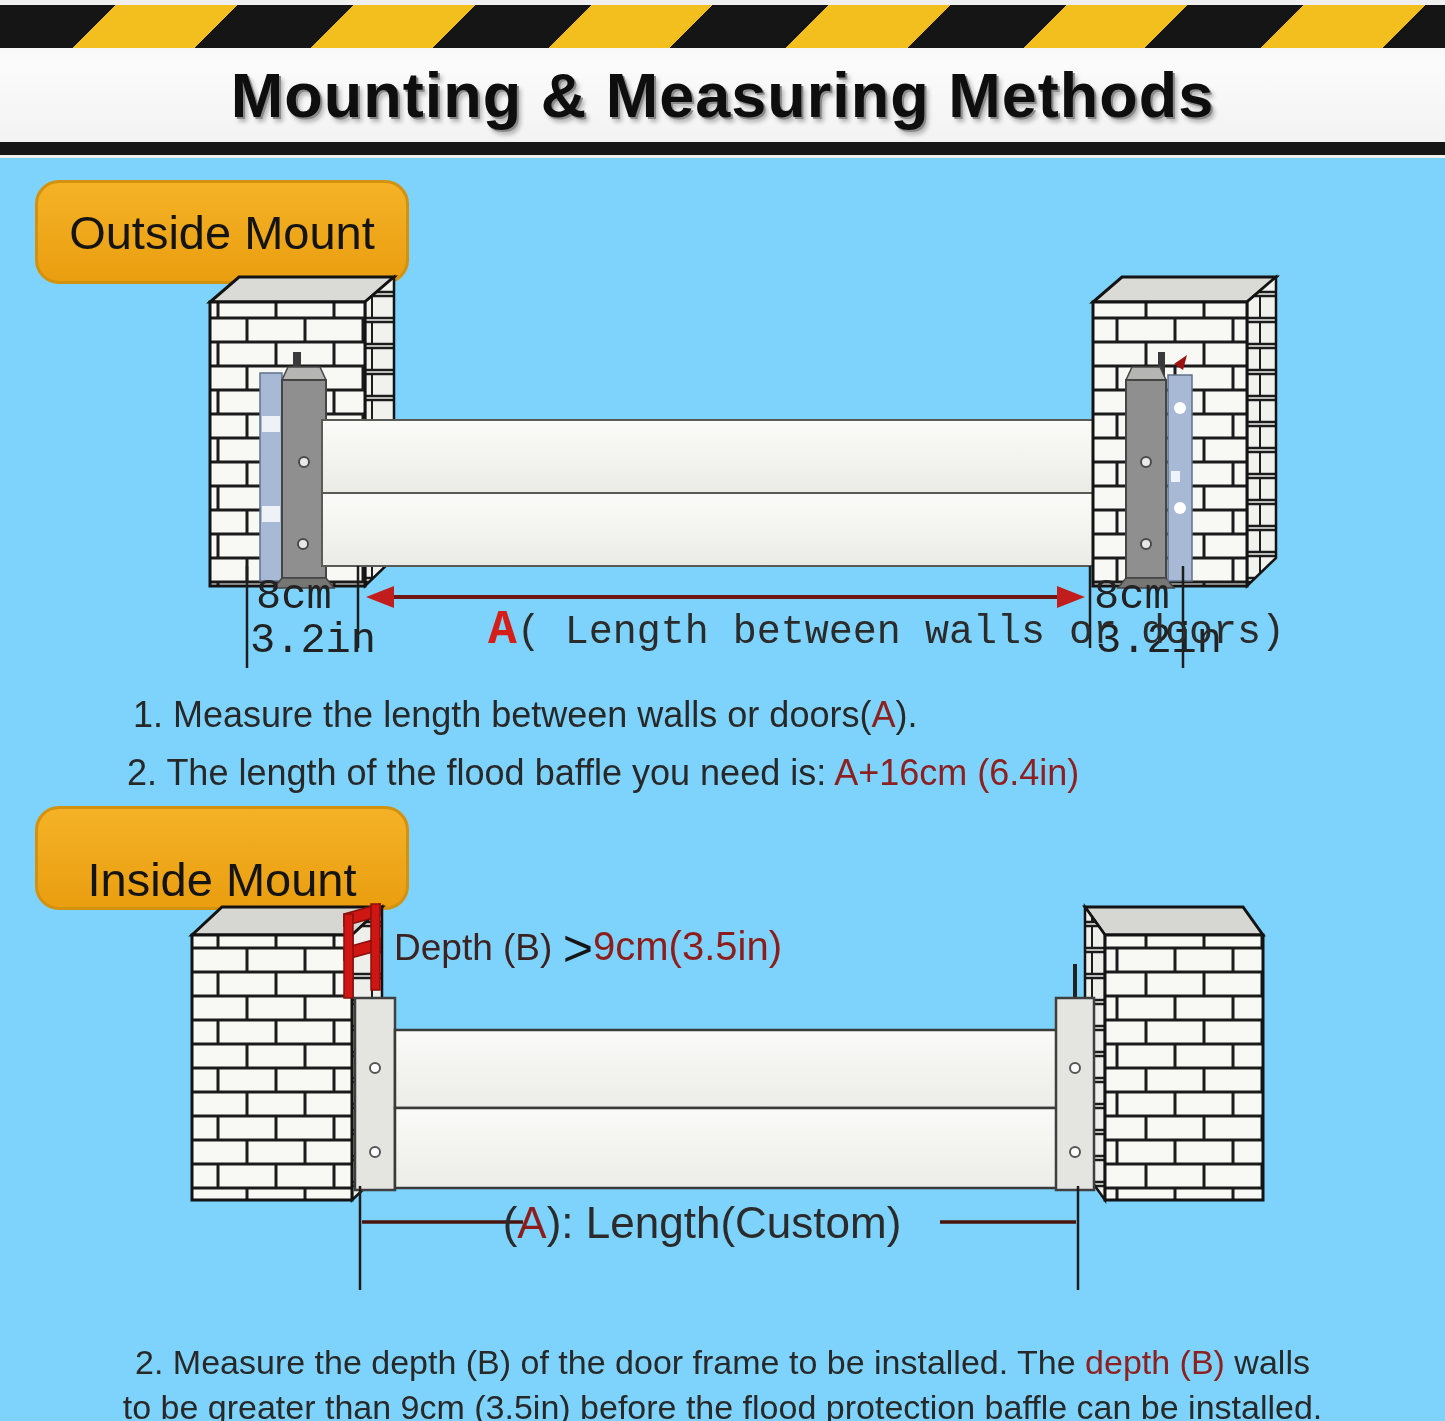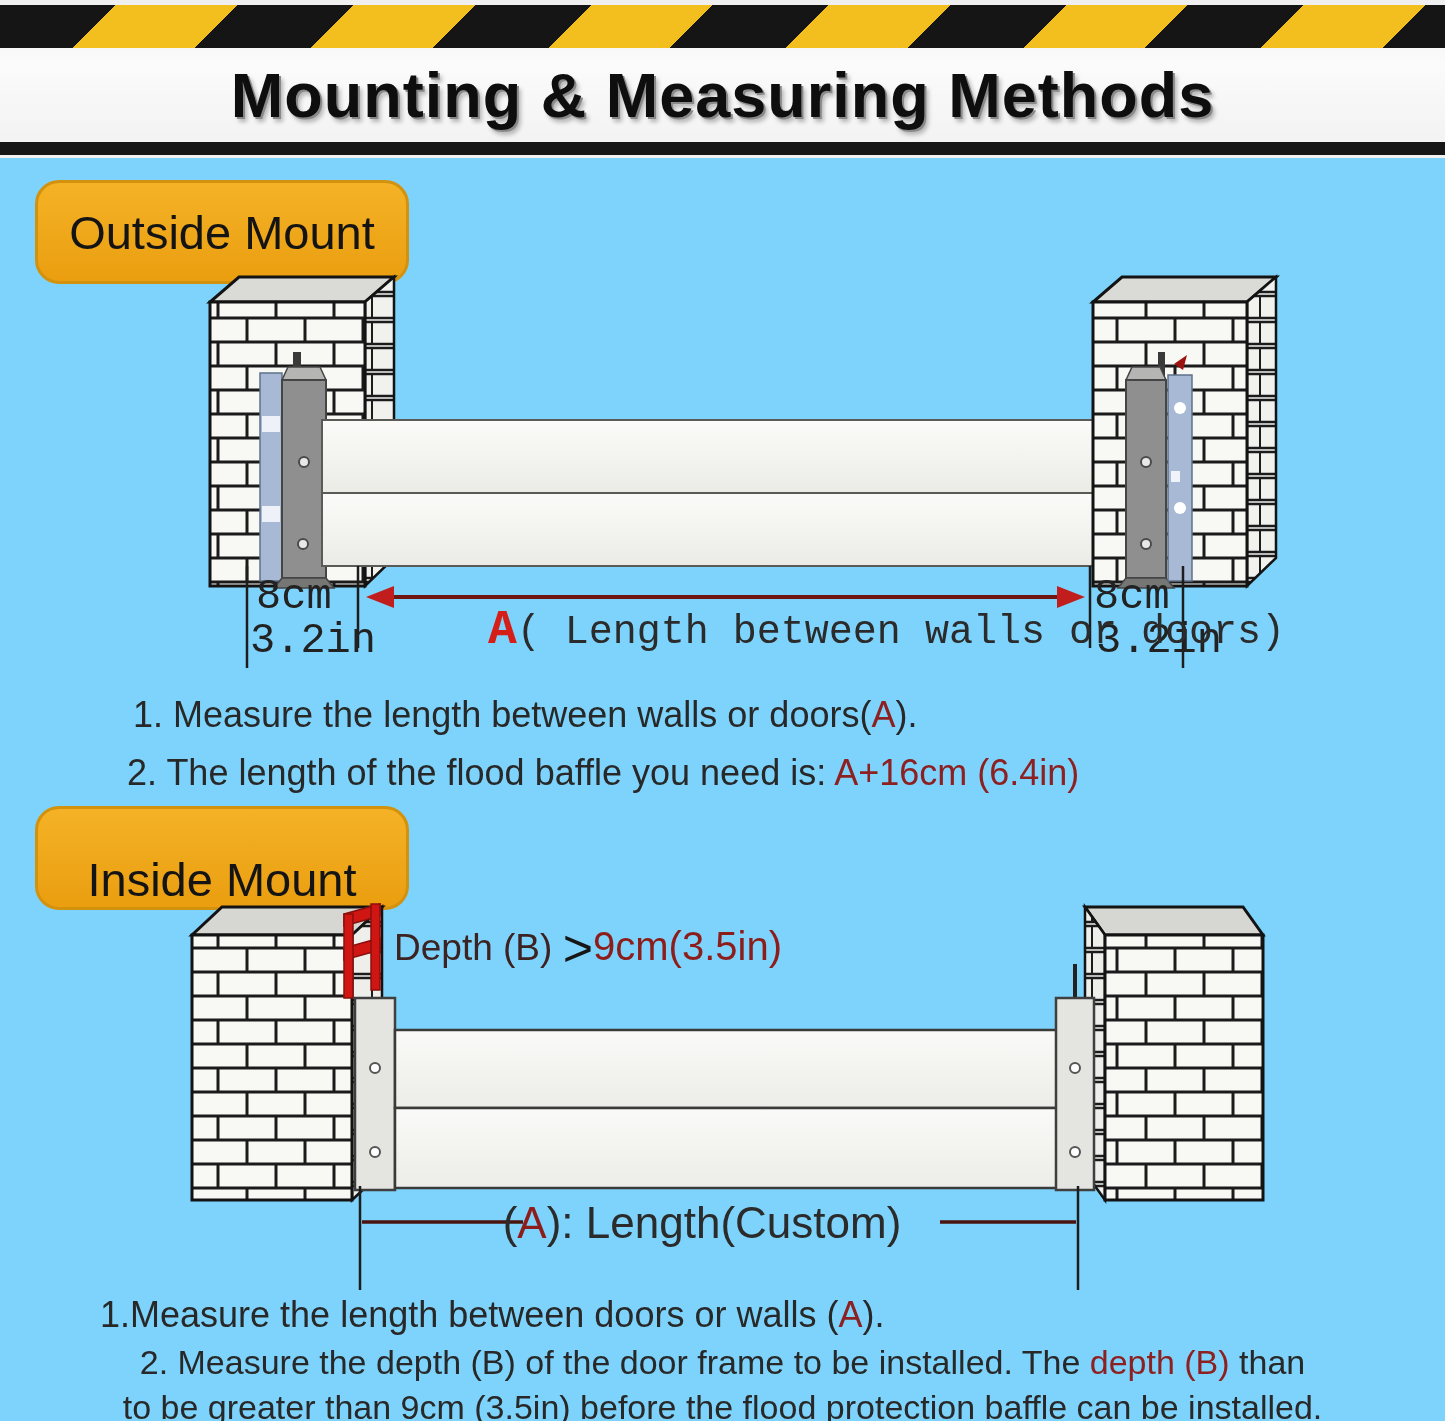--- a/index.html
+++ b/index.html
@@ -219,21 +219,18 @@
     </svg>
 
     <div class="depth-label">
       <span class="depth-b">Depth (B) </span><span class="depth-gt">&gt;</span><span class="depth-val">9cm(3.5in)</span>
     </div>
     <div class="length-label">
       <span>(</span><span class="hl">A</span><span>): Length(Custom)</span>
     </div>
   </div>
 
-  <div class="instr" id="in-instr1">
-    <span>1.Measure the length between doors or walls (</span><span class="hl">A</span><span>).</span>
-  </div>
   <div class="instr" id="in-instr2">
-    <div><span>2. Measure the depth (B) of the door frame to be installed. The </span><span class="hl">depth (B)</span><span> than</span></div>
+    <div><span>2. Measure the depth (B) of the door frame to be installed. The </span><span class="hl">depth (B)</span><span> walls</span></div>
     <div>to be greater than 9cm (3.5in) before the flood protection baffle can be installed.</div>
   </div>
 
 </div>
 
 </body></html>

